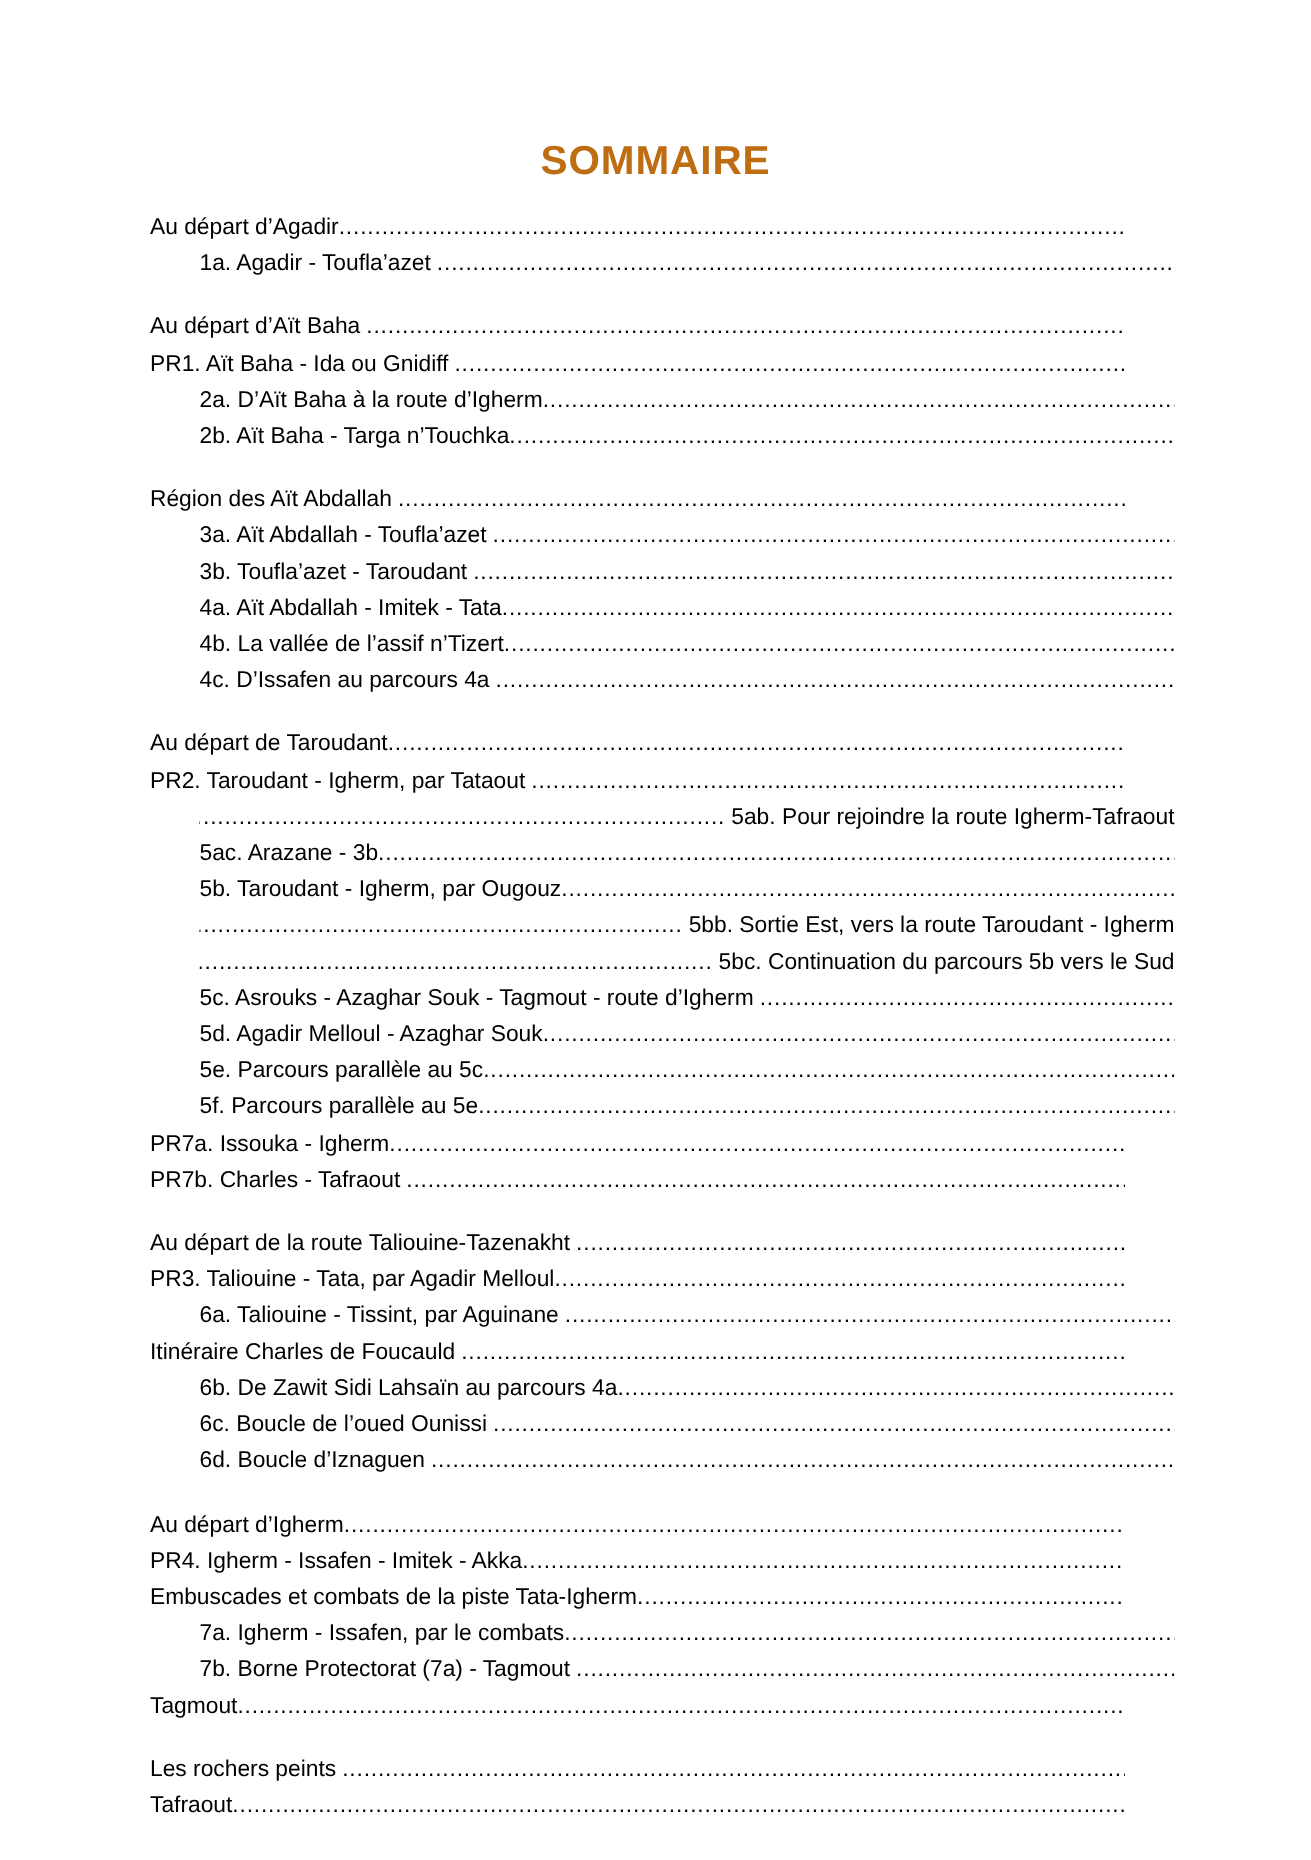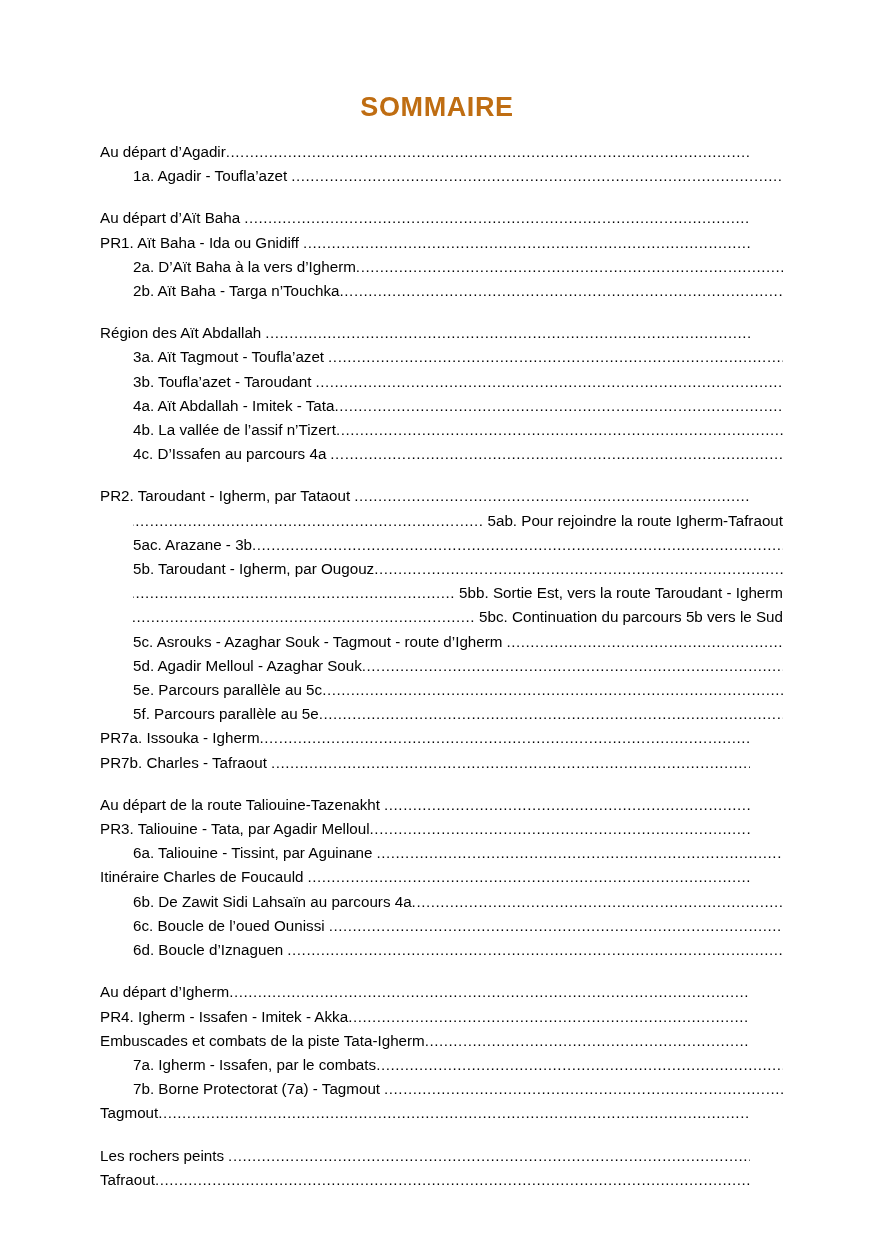--- a/index.html
+++ b/index.html
@@ -119,36 +119,36 @@
           <span class="label">Au départ d’Aït Baha</span>
           <span class="gap-space"></span>
           <span class="leader"></span>
         </div>
         <div class="toc-line lvl-0">
           <span class="label">PR1. Aït Baha - Ida ou Gnidiff</span>
           <span class="gap-space"></span>
           <span class="leader"></span>
         </div>
         <div class="toc-line lvl-1">
-          <span class="label">2a. D’Aït Baha à la vers d’Igherm</span>
+          <span class="label">2a. D’Aït Baha à la route d’Igherm</span>
           <span class="leader"></span>
         </div>
         <div class="toc-line lvl-1">
           <span class="label">2b. Aït Baha - Targa n’Touchka</span>
           <span class="leader"></span>
         </div>
       </div>
       <div class="block">
         <div class="toc-line lvl-0">
           <span class="label">Région des Aït Abdallah</span>
           <span class="gap-space"></span>
           <span class="leader"></span>
         </div>
         <div class="toc-line lvl-1">
-          <span class="label">3a. Aït Tagmout - Toufla’azet</span>
+          <span class="label">3a. Aït Abdallah - Toufla’azet</span>
           <span class="gap-space"></span>
           <span class="leader"></span>
         </div>
         <div class="toc-line lvl-1">
           <span class="label">3b. Toufla’azet - Taroudant</span>
           <span class="gap-space"></span>
           <span class="leader"></span>
         </div>
         <div class="toc-line lvl-1">
           <span class="label">4a. Aït Abdallah - Imitek - Tata</span>
@@ -159,20 +159,24 @@
           <span class="leader"></span>
         </div>
         <div class="toc-line lvl-1">
           <span class="label">4c. D’Issafen au parcours 4a</span>
           <span class="gap-space"></span>
           <span class="leader"></span>
         </div>
       </div>
       <div class="block">
         <div class="toc-line lvl-0">
+          <span class="label">Au départ de Taroudant</span>
+          <span class="leader"></span>
+        </div>
+        <div class="toc-line lvl-0">
           <span class="label">PR2. Taroudant - Igherm, par Tataout</span>
           <span class="gap-space"></span>
           <span class="leader"></span>
         </div>
         <div class="toc-line lvl-1 align-right">
           <span class="leader"></span>
           <span class="gap-space"></span>
           <span class="label">5ab. Pour rejoindre la route Igherm-Tafraout</span>
         </div>
         <div class="toc-line lvl-1">

